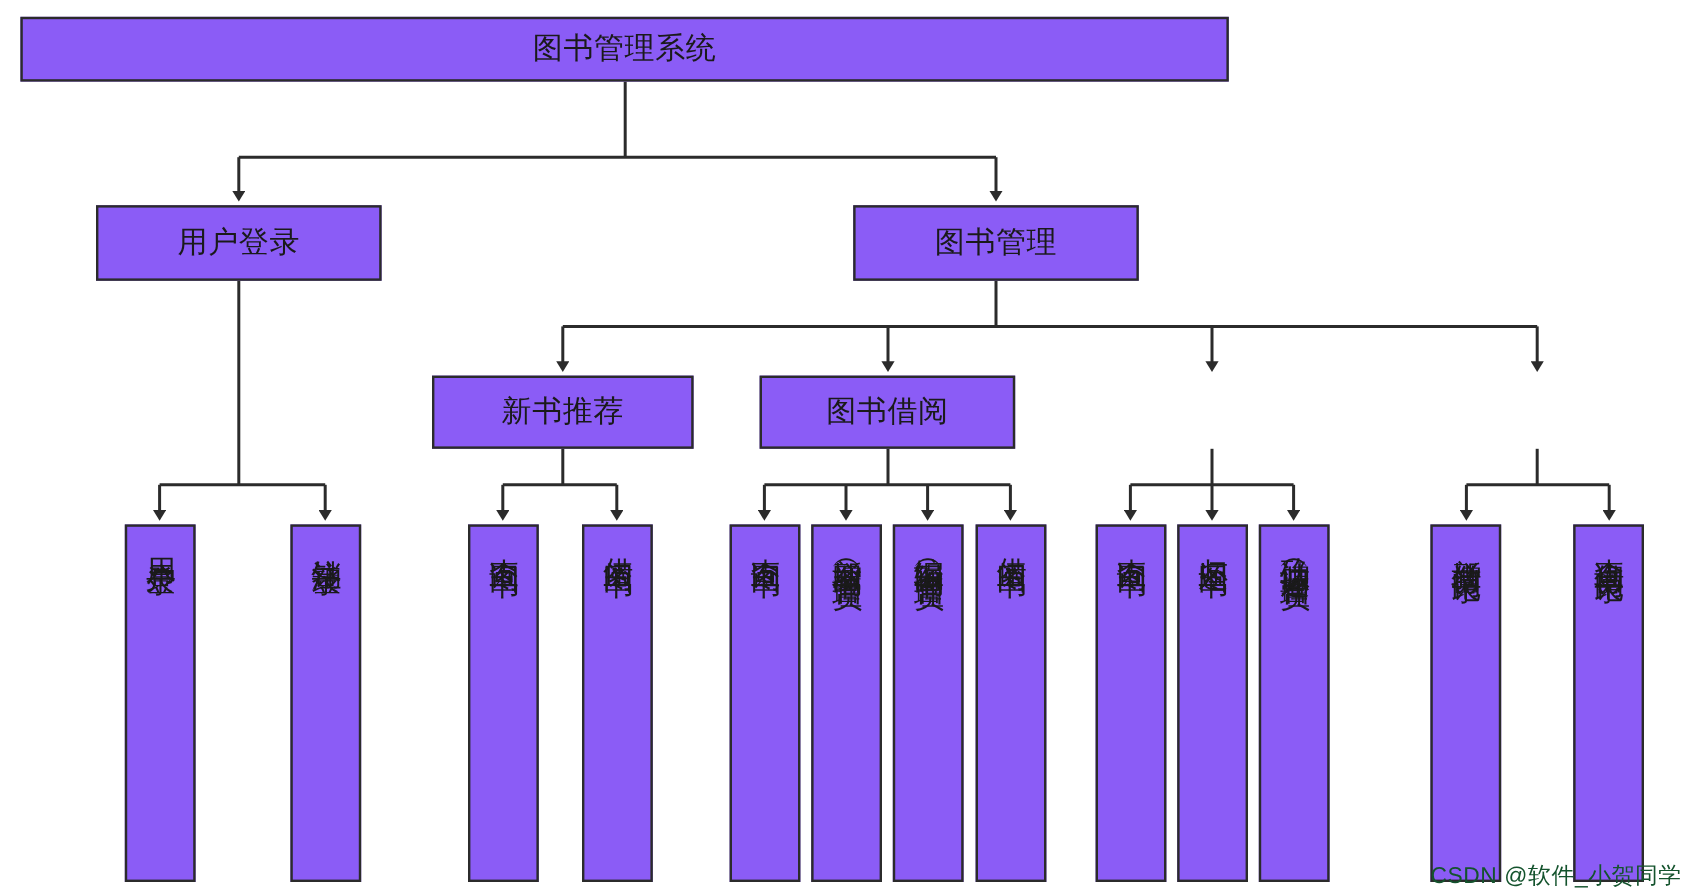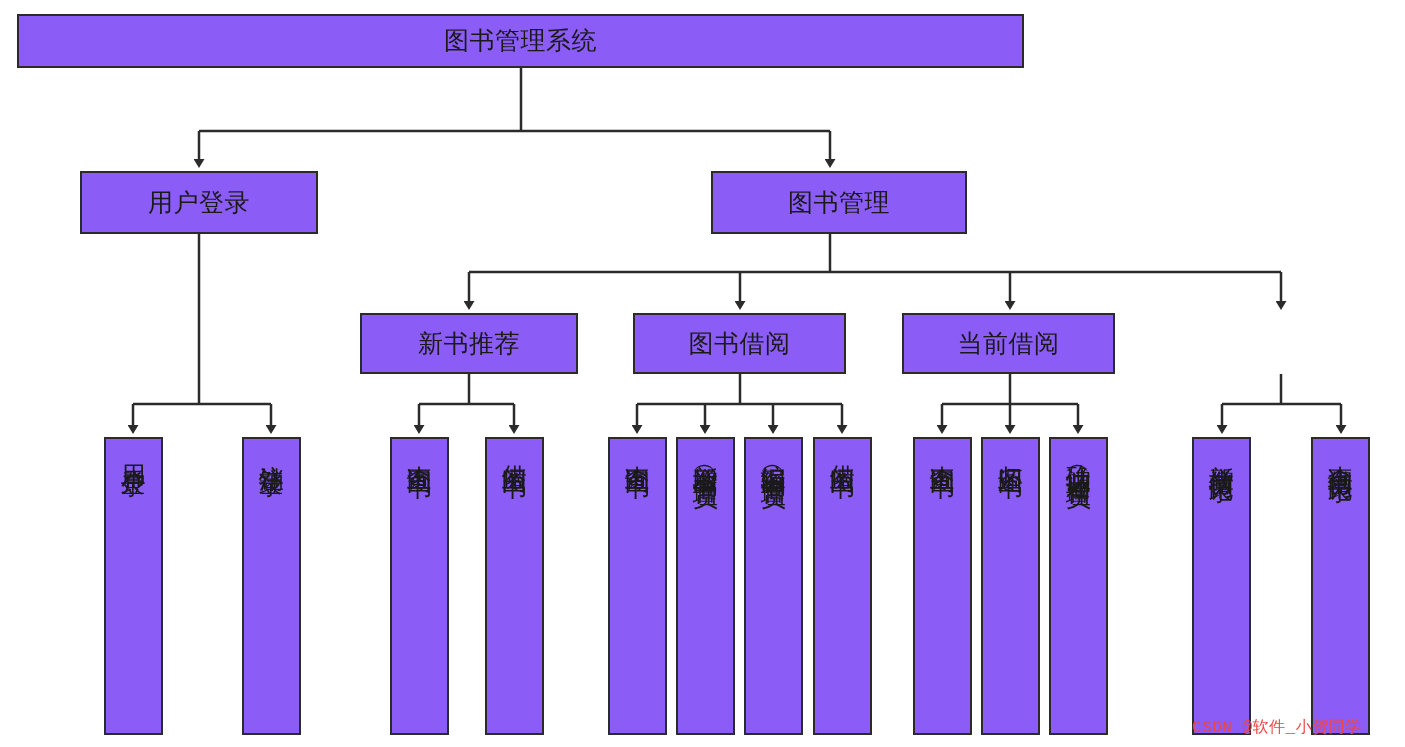--- a/index.html
+++ b/index.html
@@ -56,25 +56,24 @@
   .node.vert .label {
     writing-mode: vertical-rl;
     text-orientation: upright;
     font-size: 25px;
     line-height: 1.05;
     letter-spacing: 3px;
     white-space: nowrap;
   }
   .watermark {
     position: absolute;
-    font-size: 16px;
-    color: #ef4444;
+    font-size: 19px;
+    color: #14532d;
     white-space: nowrap;
     letter-spacing: 0.5px;
-    font-family: Liberation Mono, monospace;
   }
 </style>
 </head>
 <body>
 
 <div id="canvas">
 
   <svg class="edges" viewBox="0 0 1405 747">
     <defs>
       <marker id="arrow" markerWidth="9" markerHeight="11" refX="1" refY="5.5" orient="auto" markerUnits="userSpaceOnUse">
@@ -126,35 +125,32 @@
   </svg>
 
   <div class="node horiz root" style="left:17px; top:14px; width:1007px; height:54px;">
     <span class="label">图书管理系统</span>
   </div>
 
   <div class="node horiz" style="left:80px; top:171px; width:238px; height:63px;">
     <span class="label">用户登录</span>
   </div>
 
-  <div class="node horiz" style="left:711px; top:171px; width:256px; height:63px;">
+  <div class="node horiz" style="left:711px; top:171px; width:238px; height:63px;">
     <span class="label">图书管理</span>
   </div>
 
   <div class="node horiz" style="left:360px; top:313px; width:218px; height:61px;">
     <span class="label">新书推荐</span>
   </div>
 
   <div class="node horiz" style="left:633px; top:313px; width:213px; height:61px;">
     <span class="label">图书借阅</span>
   </div>
 
-  <div class="node horiz" style="left:902px; top:313px; width:213px; height:61px;">
-    <span class="label">当前借阅</span>
-  </div>
 
 
   <div class="node vert" style="left:104px; top:437px; width:59px; height:298px;">
     <span class="label">用户登录</span>
   </div>
 
   <div class="node vert" style="left:242px; top:437px; width:59px; height:298px;">
     <span class="label">注销登录</span>
   </div>
 

